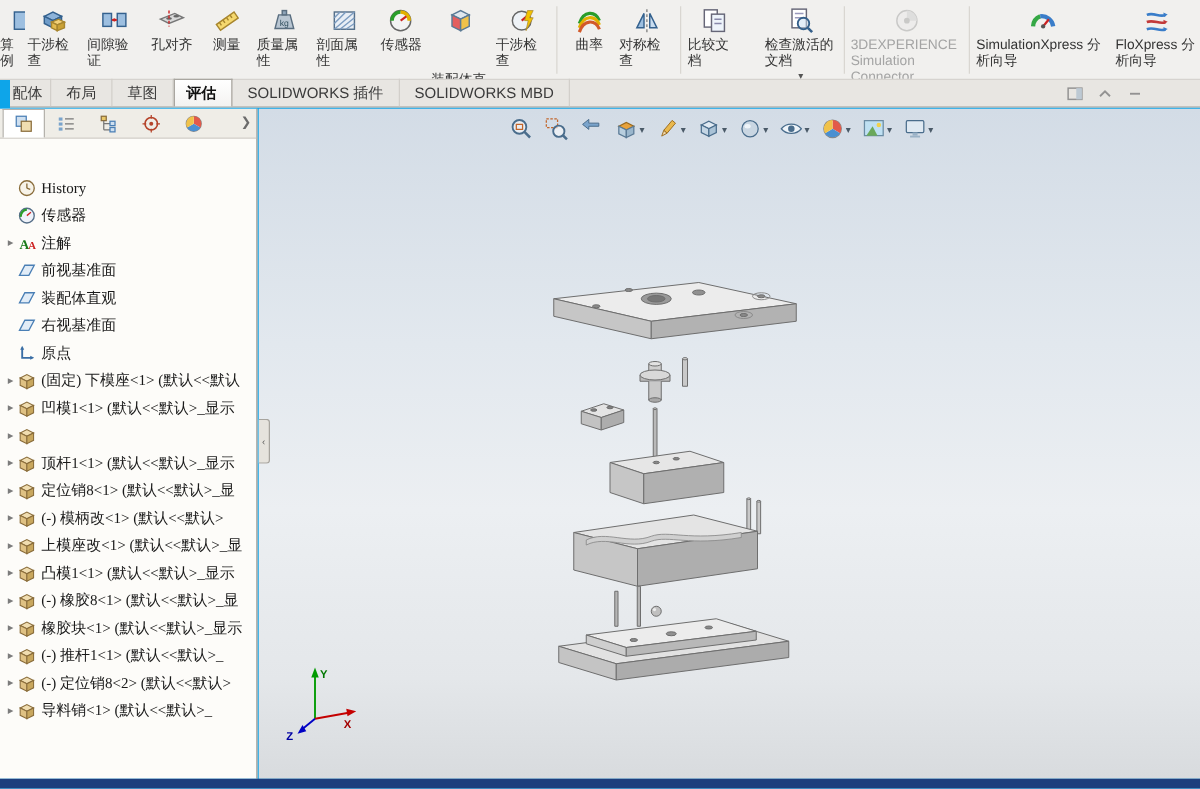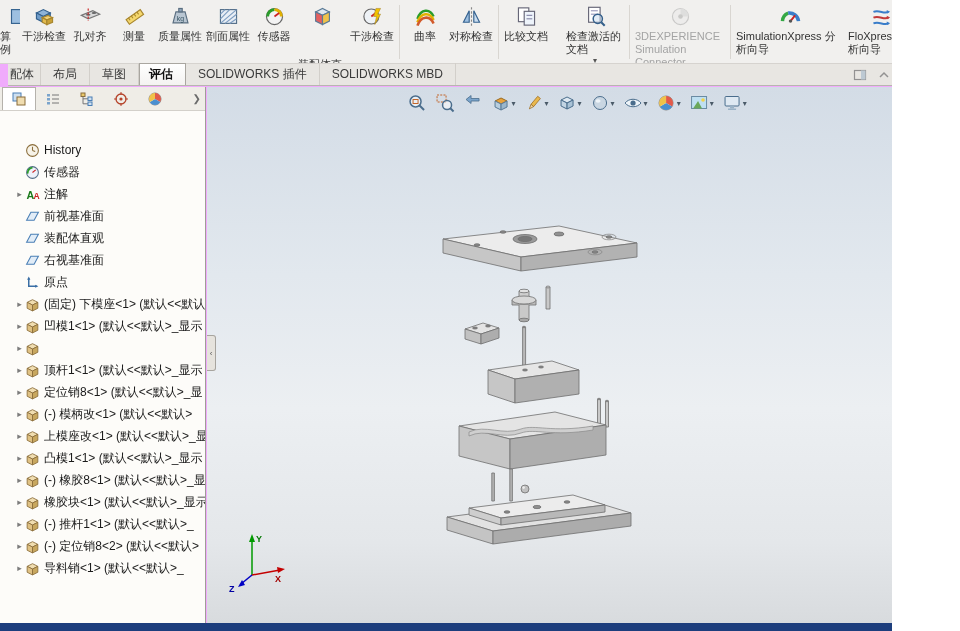--- a/index.html
+++ b/index.html
@@ -1,18 +1,18 @@
 <!DOCTYPE html>
 <html><head>
 <meta charset="utf-8">
 <style>
   * { box-sizing: border-box; margin: 0; padding: 0; }
   html,body { width:960px; height:631px; overflow:hidden; }
   body { font-family: "Liberation Sans", "DejaVu Sans", sans-serif; font-size:12px; }
-  .app { position:relative; width:892px; height:631px; background:#f0abfc; overflow:hidden; }
+  .app { position:relative; width:960px; height:631px; background:#0ea5e9; overflow:hidden; }
 
   
   .ribbon { position:absolute; left:0; top:0; width:960px; height:64px; background:#f1f0ee; border-bottom:1px solid #d6d3cf; }
   .ribbon-buttons { display:flex; align-items:stretch; height:100%; padding:1px 0 0 0; }
   .rbtn { display:flex; flex-direction:column; align-items:center; min-width:44px; max-width:118px; padding:2px 2px 1px 2px; height:62px; overflow:hidden; cursor:default; position:relative; }
   .ricon { width:23px; height:23px; flex:0 0 auto; margin-top:2px; }
   .rlabel { margin-top:2px; font-size:11px; line-height:13px; text-align:left; color:#333; }
   .rbtn.disabled .rlabel { color:#a4a4a4; }
   .rbtn.disabled .ricon { opacity:.45; filter:grayscale(1); }
   .rarrow { font-size:8px; color:#555; line-height:8px; margin-top:1px; }
@@ -38,21 +38,21 @@
   .main { position:absolute; left:0; top:87px; width:960px; height:536px; }
 
   
   .panel { position:absolute; left:0; top:0; width:206px; height:100%; background:#fdfcf9; border-right:1px solid #9f9c97; overflow:hidden; }
   .panel-tabs { height:24px; background:#efede7; border-bottom:1px solid #d3d0ca; display:flex; align-items:center; padding-left:2px; }
   .ptab { width:34px; height:22px; display:flex; align-items:center; justify-content:center; cursor:default; }
   .ptab.active { background:#ffffff; border:1px solid #b5b2ac; border-bottom:none; height:23px; }
   .ptab .picon { width:16px; height:16px; }
   .flyout-chevron { margin-left:auto; margin-right:4px; color:#6b6b6b; font-size:10px; cursor:default; }
   .tree { padding-top:28px; }
-  .trow { height:22px; display:flex; align-items:center; white-space:nowrap; overflow:hidden; padding-left:14px; cursor:default; }
+  .trow { height:22px; display:flex; align-items:center; white-space:nowrap; overflow:hidden; padding-left:3px; cursor:default;font-family:Liberation Serif, serif; }
   .texp { width:11px; font-size:9px; color:#7c7c7c; flex:0 0 auto; text-align:center; }
   .ticon { width:15px; height:15px; flex:0 0 auto; margin-right:4px; }
   .tlabel { font-size:12px; color:#1a1a1a; overflow:hidden; }
 
   
   .viewport { position:absolute; left:207px; top:0; right:0; height:100%; cursor:default;
     background:linear-gradient(180deg,#d3dce6 0%, #e2e8ee 35%, #eceff2 60%, #e4e7ea 85%, #d8dbde 100%); }
   .model { position:absolute; left:0; top:0; width:100%; height:100%; }
 
   .headsup { position:absolute; top:5px; left:50%; transform:translateX(-52%); display:flex; align-items:center; gap:4px; z-index:5; }
@@ -81,20 +81,30 @@
         <div class="rbtn" data-name="ribbon-button-interference-check">
           <span class="ricon" data-name="interference-check-icon"><svg viewBox="0 0 20 20" width="100%" height="100%" xmlns="http://www.w3.org/2000/svg">
               <polygon points="3,7 9,4 15,7 9,10" fill="#8db3d9" stroke="#34618e"></polygon>
               <polygon points="3,7 3,12 9,15 9,10" fill="#6f9cc9" stroke="#34618e"></polygon>
               <polygon points="9,10 15,7 15,12 9,15" fill="#4d7fb2" stroke="#34618e"></polygon>
               <polygon points="8,11 13,9 17,11 12,13" fill="#f2d178" stroke="#a8862e"></polygon>
               <polygon points="8,11 8,15 12,17 12,13" fill="#e3bb4e" stroke="#a8862e"></polygon>
               <polygon points="12,13 17,11 17,15 12,17" fill="#c9a136" stroke="#a8862e"></polygon>
             </svg></span>
           <span class="rlabel" data-name="ribbon-button-label">干涉检查</span>
+        </div>
+        <div class="rbtn" data-name="ribbon-button-clearance-verify">
+          <span class="ricon" data-name="clearance-verify-icon"><svg viewBox="0 0 20 20" width="100%" height="100%" xmlns="http://www.w3.org/2000/svg">
+              <rect x="2" y="5" width="6" height="9" fill="#9dbfe0" stroke="#34618e"></rect>
+              <rect x="12" y="5" width="6" height="9" fill="#9dbfe0" stroke="#34618e"></rect>
+              <line x1="8.5" y1="9.5" x2="11.5" y2="9.5" stroke="#cc2222" stroke-width="1.4"></line>
+              <polygon points="8,9.5 10,8.2 10,10.8" fill="#cc2222"></polygon>
+              <polygon points="12,9.5 10,8.2 10,10.8" fill="#cc2222"></polygon>
+            </svg></span>
+          <span class="rlabel" data-name="ribbon-button-label">间隙验证</span>
         </div>
         <div class="rbtn" data-name="ribbon-button-hole-alignment">
           <span class="ricon" data-name="hole-alignment-icon"><svg viewBox="0 0 20 20" width="100%" height="100%" xmlns="http://www.w3.org/2000/svg">
               <polygon points="2,9 12,5 18,8 8,12" fill="#d9d9d9" stroke="#777"></polygon>
               <ellipse cx="8" cy="8.5" rx="2" ry="0.9" fill="#666"></ellipse>
               <ellipse cx="13" cy="7" rx="2" ry="0.9" fill="#666"></ellipse>
               <line x1="8" y1="3" x2="8" y2="14" stroke="#cc2222" stroke-dasharray="2,1.5"></line>
             </svg></span>
           <span class="rlabel" data-name="ribbon-button-label">孔对齐</span>
         </div>

